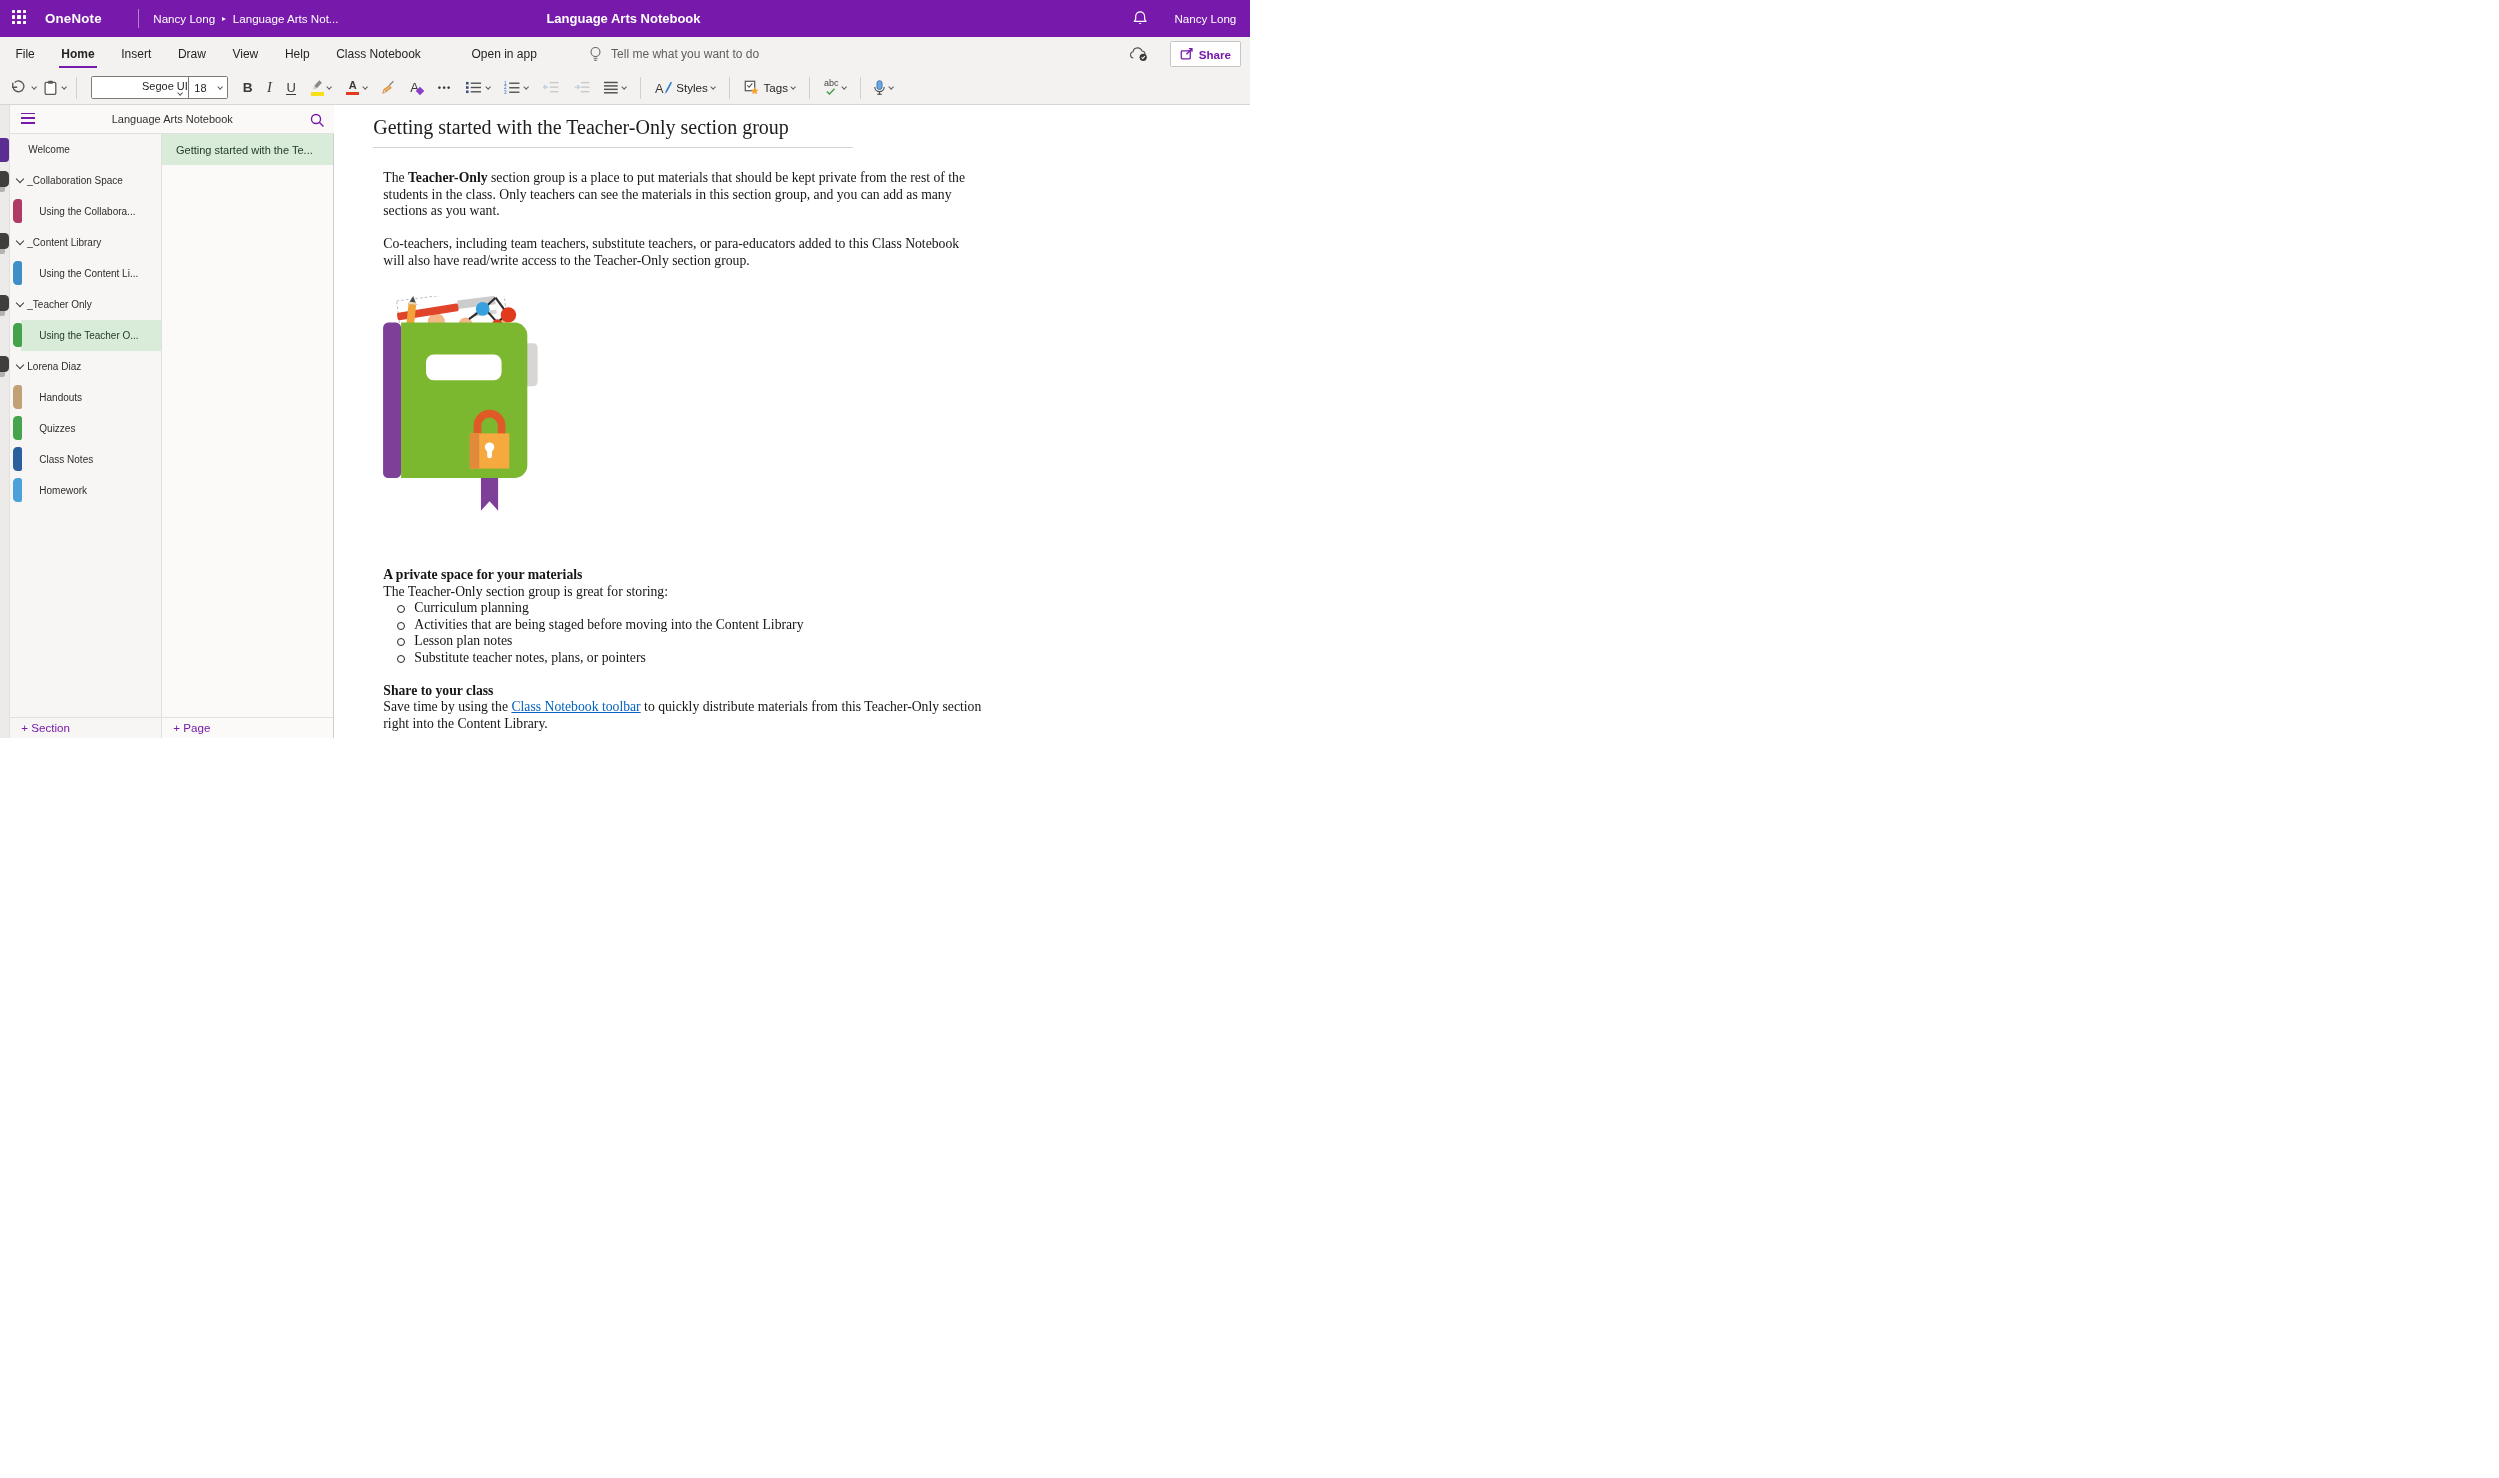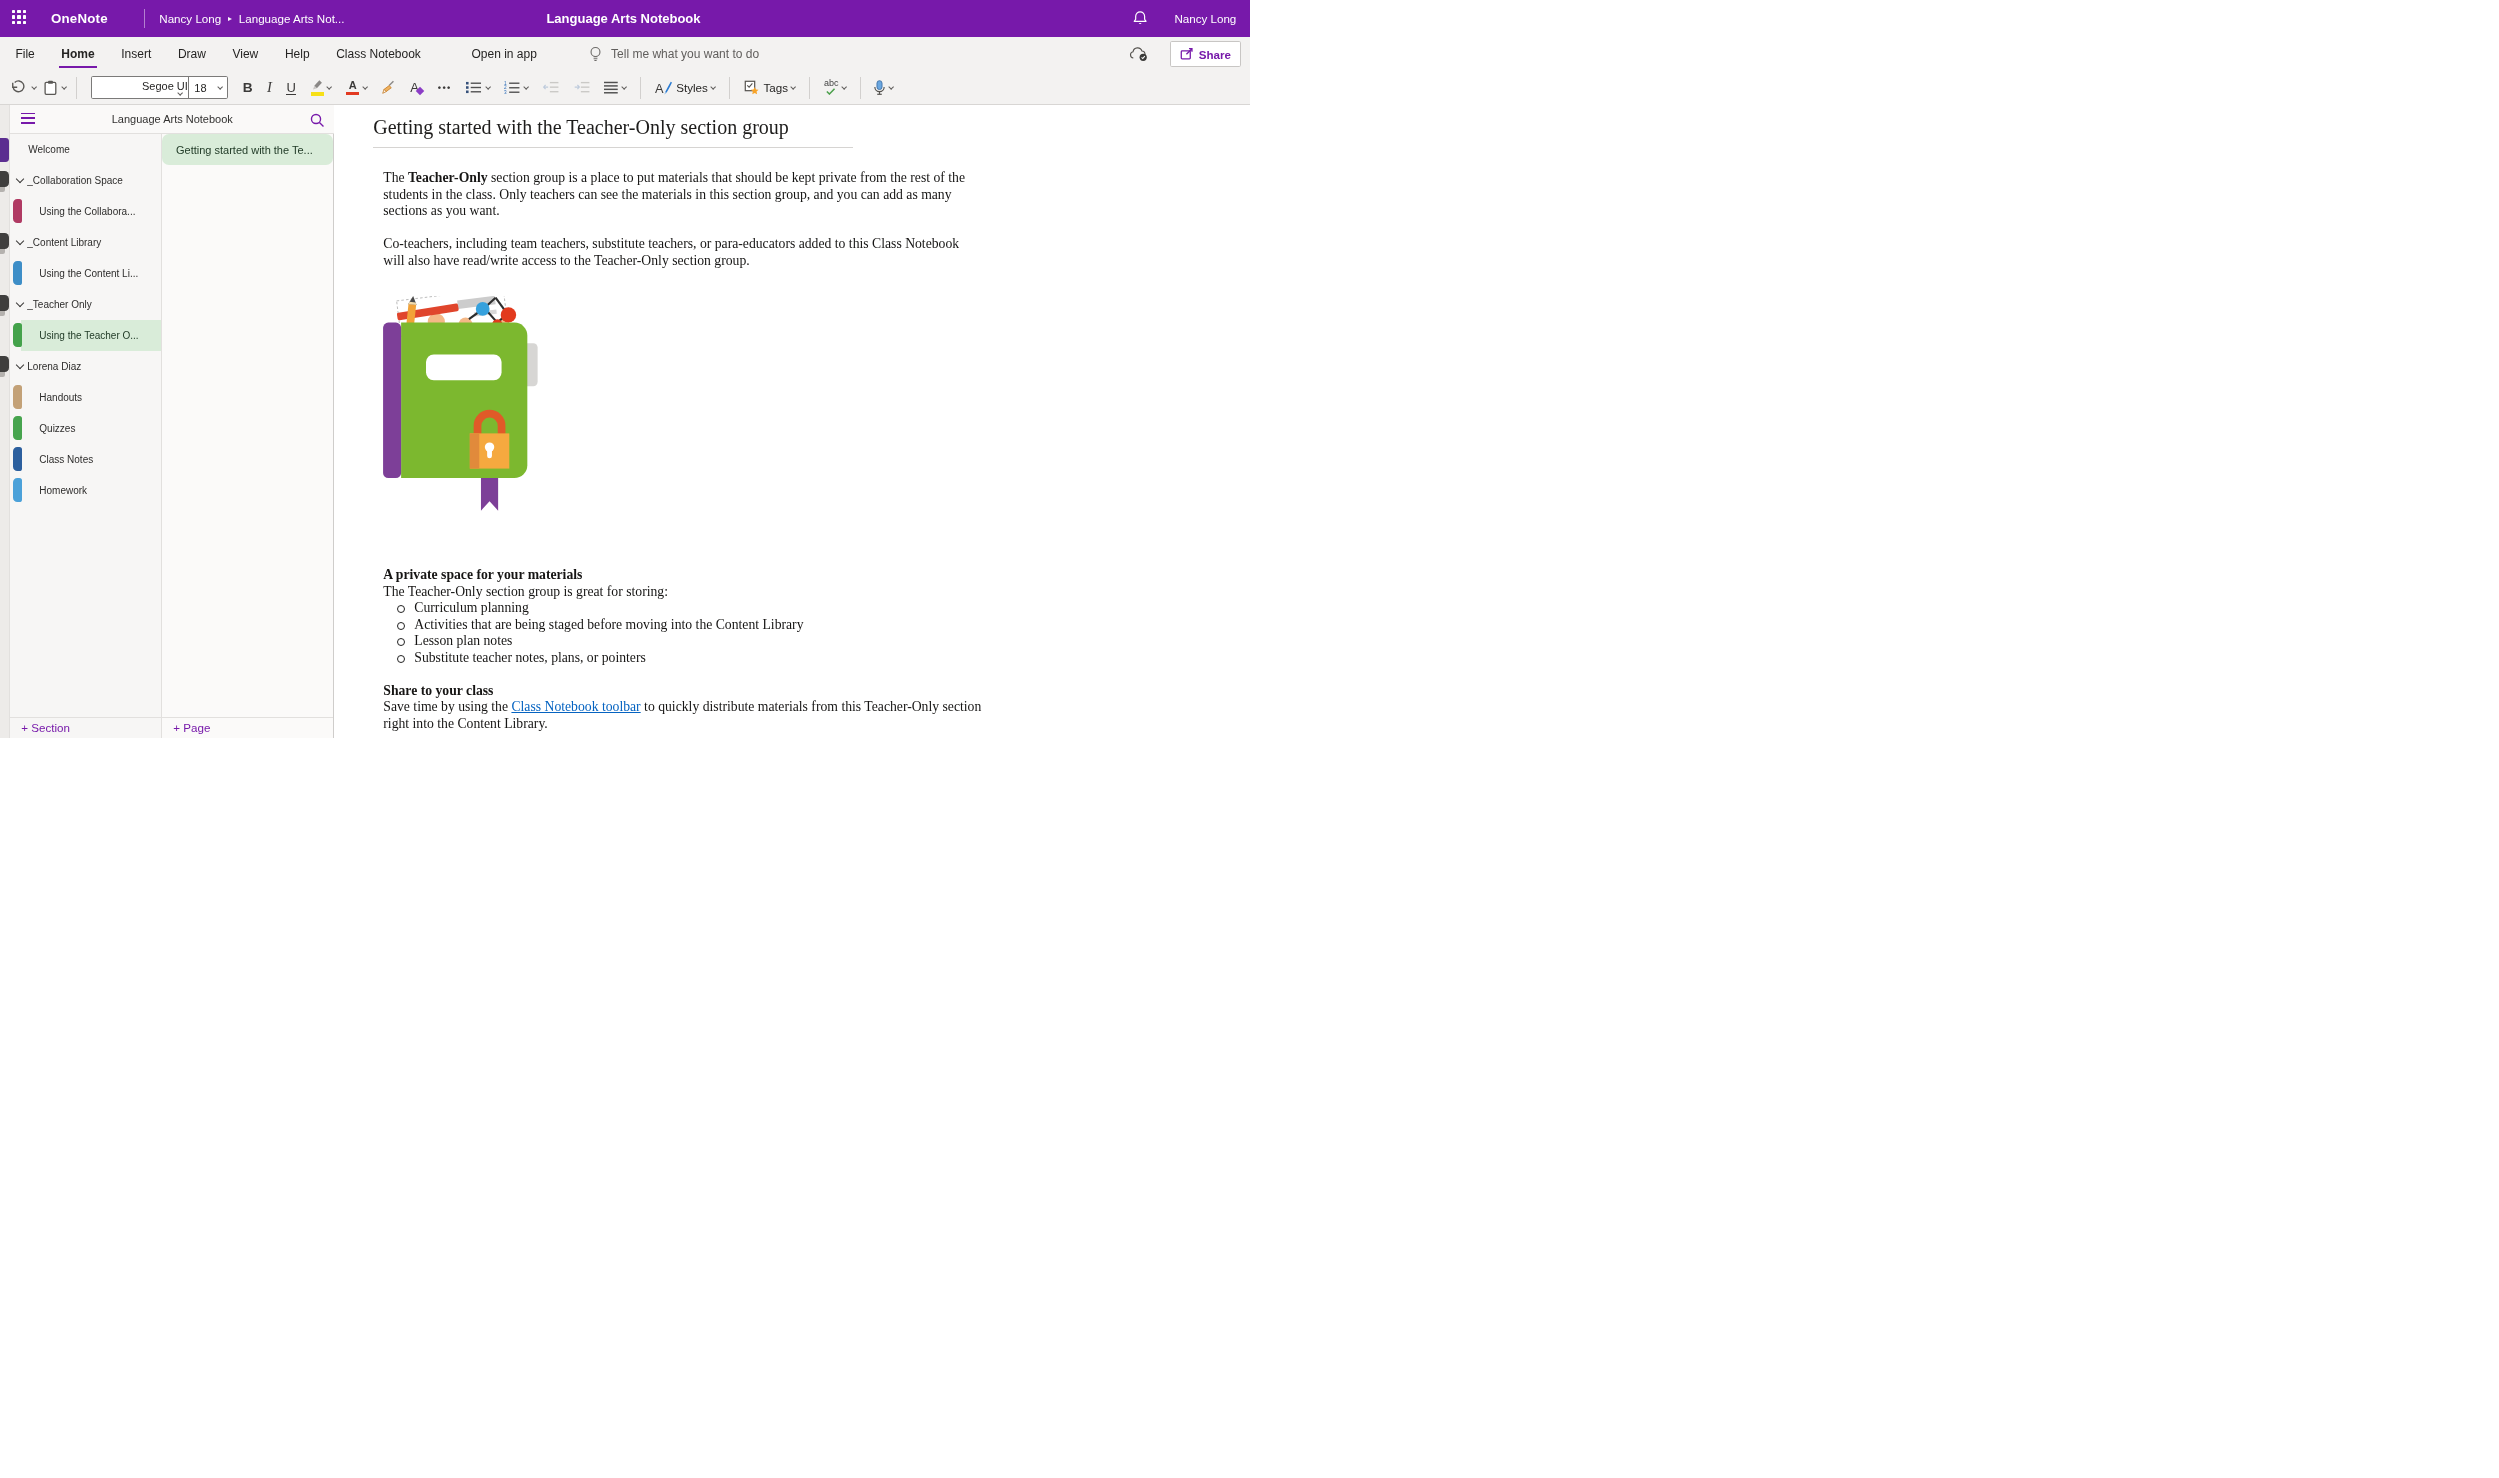--- a/index.html
+++ b/index.html
@@ -4,21 +4,21 @@
 <title>OneNote</title>
 <style>
   * { margin:0; padding:0; box-sizing:border-box; }
   html,body { width:1250px; height:739px; overflow:hidden; background:#fff;
     font-family:"Liberation Sans","DejaVu Sans",sans-serif; color:#252423; }
 
   
   .topbar { height:37px; background:#7719aa; display:flex; align-items:center; color:#fff; position:relative; }
   .waffle { width:17px; height:17px; margin-left:12px; display:grid; grid-template-columns:repeat(3,3.4px); grid-template-rows:repeat(3,3.4px); gap:2.1px; cursor:pointer; }
   .waffle i { background:#fff; border-radius:0.4px; }
-  .brand { font-size:13.3px; font-weight:700; margin-left:22px; letter-spacing:0.2px; }
+  .brand { font-size:13.3px; font-weight:700; margin-left:16px; letter-spacing:0.2px; }
   .tb-divider { width:0.9px; height:19px; background:rgba(255,255,255,.45); margin:0 14.6px 0 36px; }
   .crumb { font-size:11.6px; display:flex; align-items:center; }
   .crumb-sep { font-size:7.7px; margin:0 6.9px; opacity:.95; }
   .tb-title { position:absolute; left:50%; transform:translateX(-51%); font-size:13px; font-weight:600; }
   .tb-right { margin-left:auto; display:flex; align-items:center; }
   .bell-btn { margin-right:26px; display:flex; cursor:pointer; }
   .tb-user { font-size:11.6px; margin-right:13.7px; }
 
   
   .menubar { height:34px; background:#f3f2f1; display:flex; align-items:center; padding-left:15.4px; font-size:12px; }
@@ -82,21 +82,21 @@
 
   .nav-row { height:31px; position:relative; display:flex; align-items:center; font-size:10px; color:#2e2d2c; cursor:pointer; }
   .nav-row .lbl { margin-left:17px; position:relative; z-index:1; white-space:nowrap; }
   .nav-row.indent .lbl { margin-left:29px; }
   .nav-row .gchev { position:absolute; left:6.9px; top:11px; }
   .stab { position:absolute; left:2.6px; top:3.4px; width:9.4px; height:24px; border-radius:4.3px 2.6px 2.6px 4.3px; z-index:1; }
   .nav-row.selected::before { content:''; position:absolute; left:11px; right:0; top:0; bottom:0; background:#d9ecd9; }
   .nav-row.selected .lbl { color:#233d29; }
 
   .page-item { height:31px; display:flex; align-items:center; padding-left:13.7px; font-size:11px; cursor:pointer; }
-  .page-item.selected { background:#d9ecd9; color:#233d29;border-radius:7px; }
+  .page-item.selected { background:#d9ecd9; color:#233d29; }
 
   
   .content { flex:1; background:#fff; position:relative; overflow:hidden;font-family:Liberation Serif, serif; }
   .page-title { position:absolute; left:39px; top:11px; width:480px; font-size:20px; color:#1d1c1b; padding-bottom:7.7px; border-bottom:1.7px solid #d6d4d2; cursor:text; }
   .body { position:absolute; left:49px; top:65px; width:600px; font-size:13.7px; line-height:16.7px; color:#161514; }
   .body p { margin:0; }
   .p2 { margin-top:16.3px !important; }
   .illo-wrap { margin:26px 0 22px 0; height:249px; }
   .h-bold { font-weight:700; }
   .blist { list-style:none; margin:0; }

